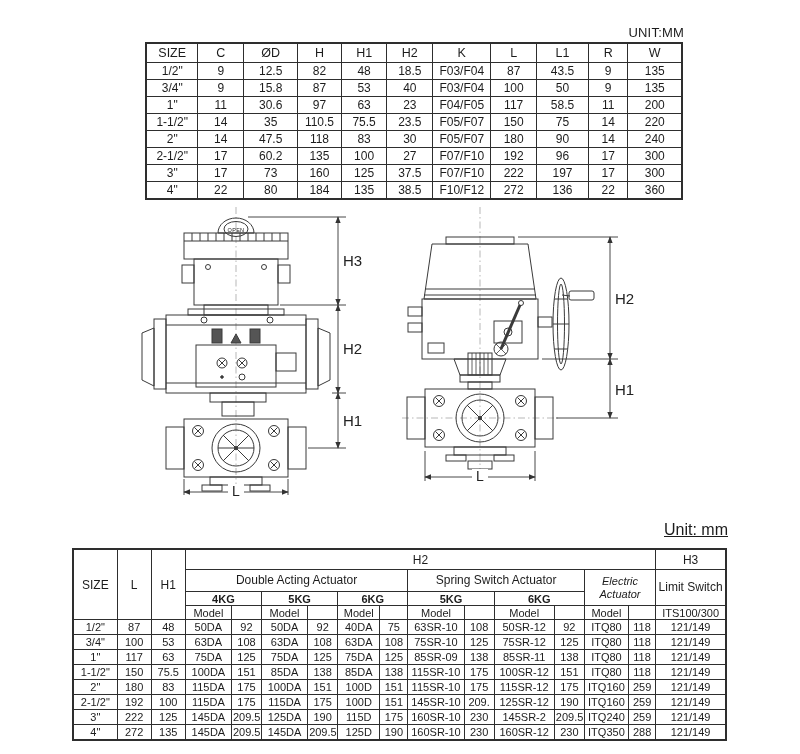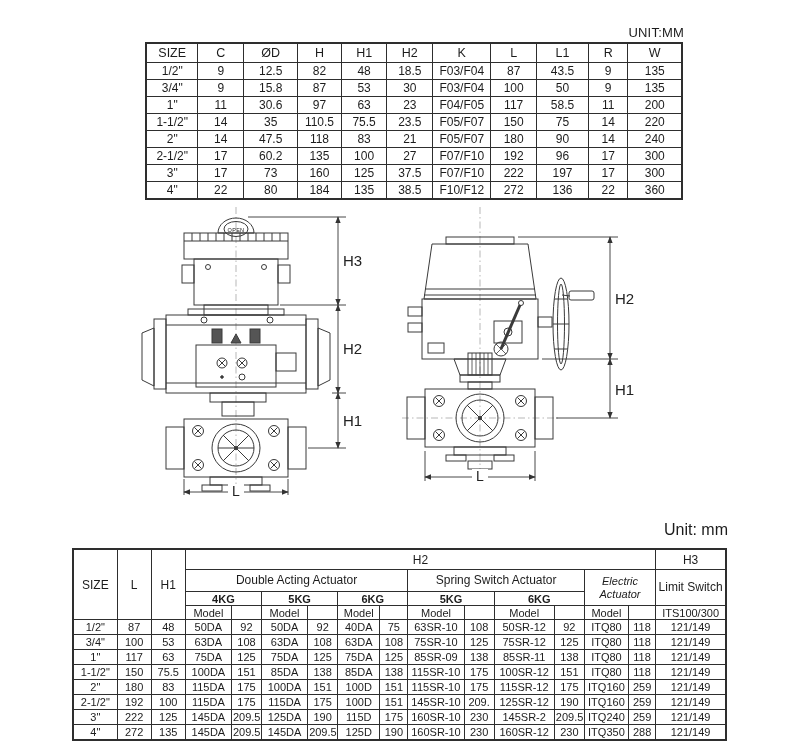--- a/index.html
+++ b/index.html
@@ -3,21 +3,21 @@
 <meta charset="utf-8">
 <style>
   html,body{margin:0;padding:0;}
   body{
     width:800px;height:754px;position:relative;background:#ffffff;
     font-family:"Liberation Sans",sans-serif;color:#1c1c1c;overflow:hidden;
   }
   .abs{position:absolute;}
   
   #unit-top{right:116px;top:25px;font-size:13px;font-weight:400;letter-spacing:.2px;}
-  #unit-bottom{right:72px;top:521px;font-size:16px;}
+  #unit-bottom{right:72px;top:521px;font-size:16px;text-decoration:underline;}
   
   table{border-collapse:collapse;table-layout:fixed;background:#fff;}
   th,td{border:1px solid #2e2e2e;text-align:center;vertical-align:middle;
         padding:0 1px;overflow:hidden;white-space:nowrap;font-weight:normal;}
   table{border:2px solid #2e2e2e;}
   
   #dim-table{left:145px;top:42px;width:538px;}
   #dim-table thead th{height:18px;font-size:12.5px;}
   #dim-table tbody td{height:16px;font-size:12px;}
   
@@ -85,21 +85,21 @@
         <td>43.5</td>
         <td>9</td>
         <td>135</td>
       </tr>
       <tr>
         <td>3/4"</td>
         <td>9</td>
         <td>15.8</td>
         <td>87</td>
         <td>53</td>
-        <td>30</td>
+        <td>40</td>
         <td>F03/F04</td>
         <td>100</td>
         <td>50</td>
         <td>9</td>
         <td>135</td>
       </tr>
       <tr>
         <td>1"</td>
         <td>11</td>
         <td>30.6</td>
@@ -124,21 +124,21 @@
         <td>75</td>
         <td>14</td>
         <td>220</td>
       </tr>
       <tr>
         <td>2"</td>
         <td>14</td>
         <td>47.5</td>
         <td>118</td>
         <td>83</td>
-        <td>21</td>
+        <td>30</td>
         <td>F05/F07</td>
         <td>180</td>
         <td>90</td>
         <td>14</td>
         <td>240</td>
       </tr>
       <tr>
         <td>2-1/2"</td>
         <td>17</td>
         <td>60.2</td>

